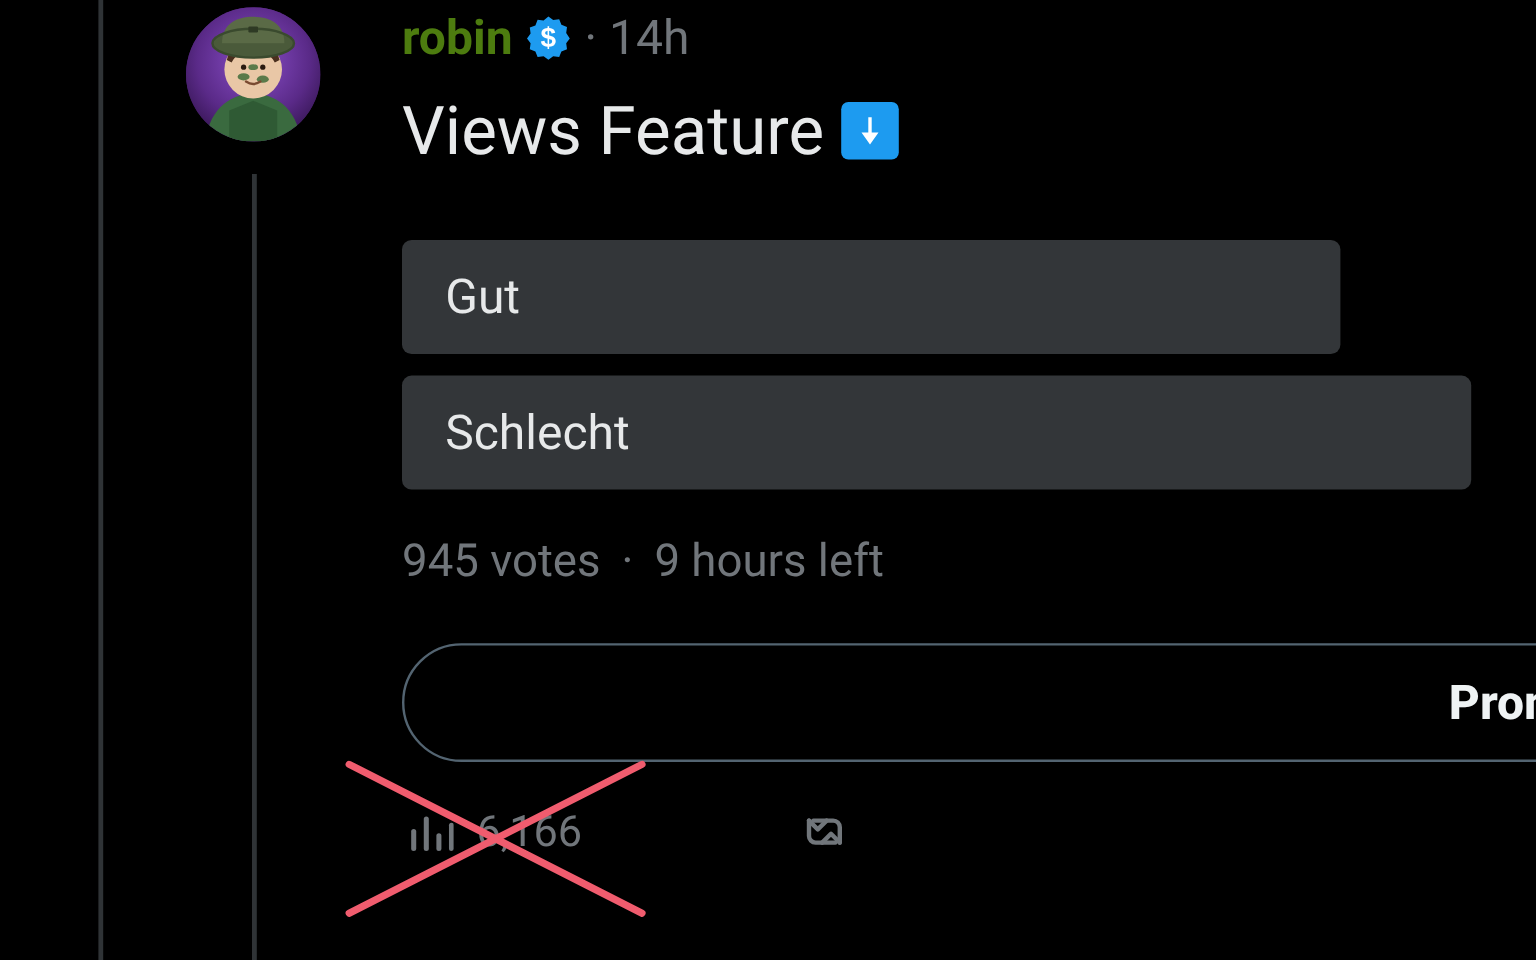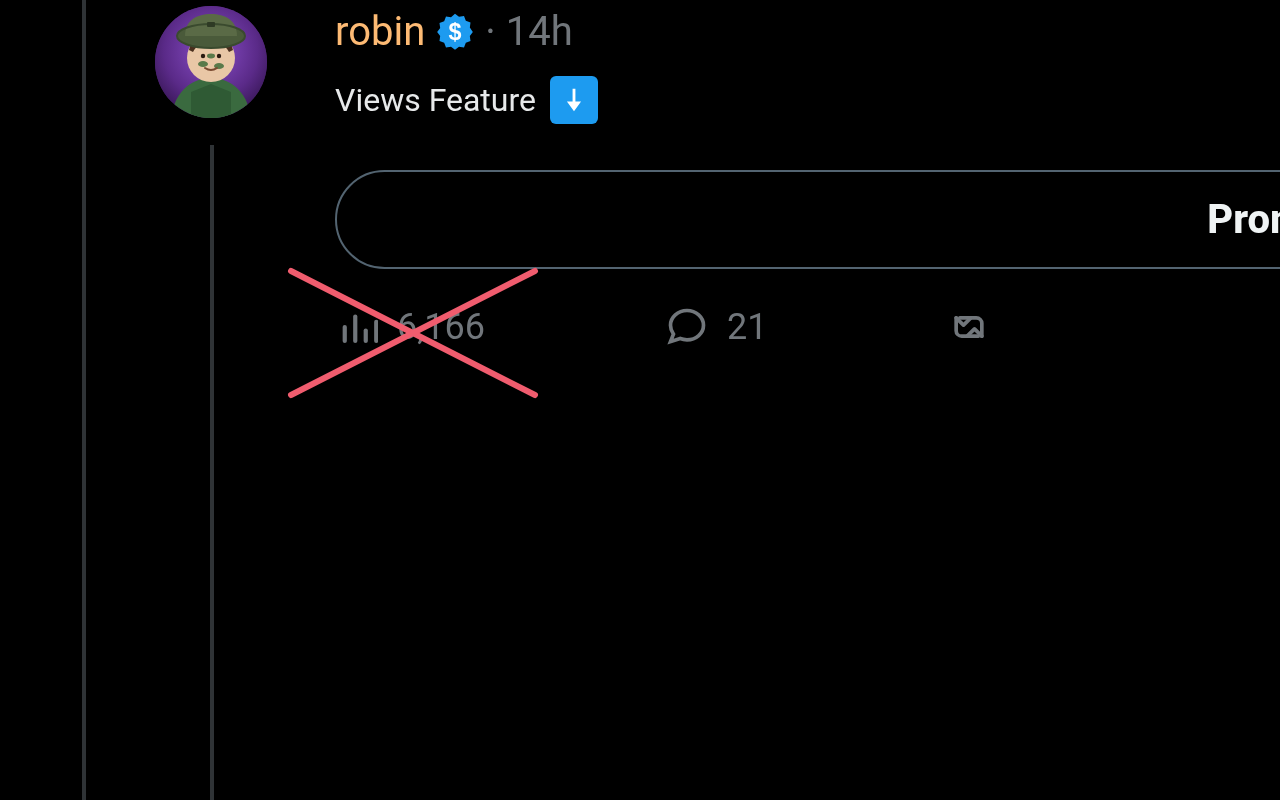--- a/index.html
+++ b/index.html
@@ -50,35 +50,35 @@
     }
     .header-line {
       display: flex;
       align-items: center;
       gap: 10px;
       font-size: 40px;
       line-height: 1.1;
       margin-top: 4px;
     }
     .display-name {
-      font-weight: 400;
-      color: #fdba74;
+      font-weight: 700;
+      color: #4d7c0f;
     }
     .dollar-badge {
       width: 40px; height: 40px;
       display: inline-flex;
       align-items: center; justify-content: center;
     }
     .handle, .dot, .time {
       color: #71767b;
       font-weight: 400;
     }
     .tweet-text {
       margin-top: 22px;
-      font-size: 32px;
+      font-size: 56px;
       color: #e7e9ea;
       display: flex;
       align-items: center;
       gap: 14px;
     }
     .down-arrow-emoji {
       width: 48px; height: 48px;
       background: #1d9bf0;
       border-radius: 6px;
       display: inline-flex;
@@ -204,20 +204,33 @@
 
     <div class="tweet-text">
       <span>Views Feature</span>
       <span class="down-arrow-emoji">
         <svg viewBox="0 0 24 24" width="34" height="34">
           <path fill="#ffffff" d="M11 4h2v9h4l-5 7-5-7h4z"></path>
         </svg>
       </span>
     </div>
 
+    <div class="poll">
+      <div class="poll-option first">
+        <span>Gut</span>
+      </div>
+      <div class="poll-option second">
+        <span>Schlecht</span>
+      </div>
+      <div class="poll-meta">
+        <span>945 votes</span>
+        <span style="margin:0 8px;">·</span>
+        <span>9 hours left</span>
+      </div>
+    </div>
 
     <div class="promote-btn">
       <span>Promote</span>
     </div>
 
     <div class="action-bar">
 
       <div class="action-item" style="position:relative;">
         <span class="icon">
           <svg viewBox="0 0 24 24" width="42" height="42" fill="none" stroke="#71767b" stroke-width="2.4" stroke-linecap="round">
@@ -227,28 +240,20 @@
             <line x1="23" y1="20" x2="23" y2="9"></line>
           </svg>
         </span>
         <span>6,166</span>
         <svg class="cross-out" style="left:-52px; top:-42px;" width="260" height="140" viewBox="0 0 260 140">
           <line x1="8" y1="8" x2="252" y2="132" stroke="#f05c6e" stroke-width="6" stroke-linecap="round"></line>
           <line x1="252" y1="8" x2="8" y2="132" stroke="#f05c6e" stroke-width="6" stroke-linecap="round"></line>
         </svg>
       </div>
 
-      <div class="action-item">
-        <span class="icon">
-          <svg viewBox="0 0 24 24" width="44" height="44" fill="none" stroke="#71767b" stroke-width="2">
-            <path d="M21 11c0 4.4-4 8-9 8-1.3 0-2.6-.25-3.7-.7L3 20l1.6-4.1C3.6 14.5 3 12.8 3 11c0-4.4 4-8 9-8s9 3.6 9 8z"></path>
-          </svg>
-        </span>
-        <span>21</span>
-      </div>
 
       <div class="action-item">
         <span class="icon">
           <svg viewBox="0 0 24 24" width="48" height="48" fill="none" stroke="#71767b" stroke-width="2" stroke-linecap="round" stroke-linejoin="round">
             <path d="M7 7h9a3 3 0 0 1 3 3v7"></path>
             <polyline points="15 21 19 17 23 21" transform="translate(-4 -4)"></polyline>
             <path d="M17 17H8a3 3 0 0 1-3-3V7"></path>
             <polyline points="9 3 5 7 1 3" transform="translate(4 4)"></polyline>
           </svg>
         </span>

